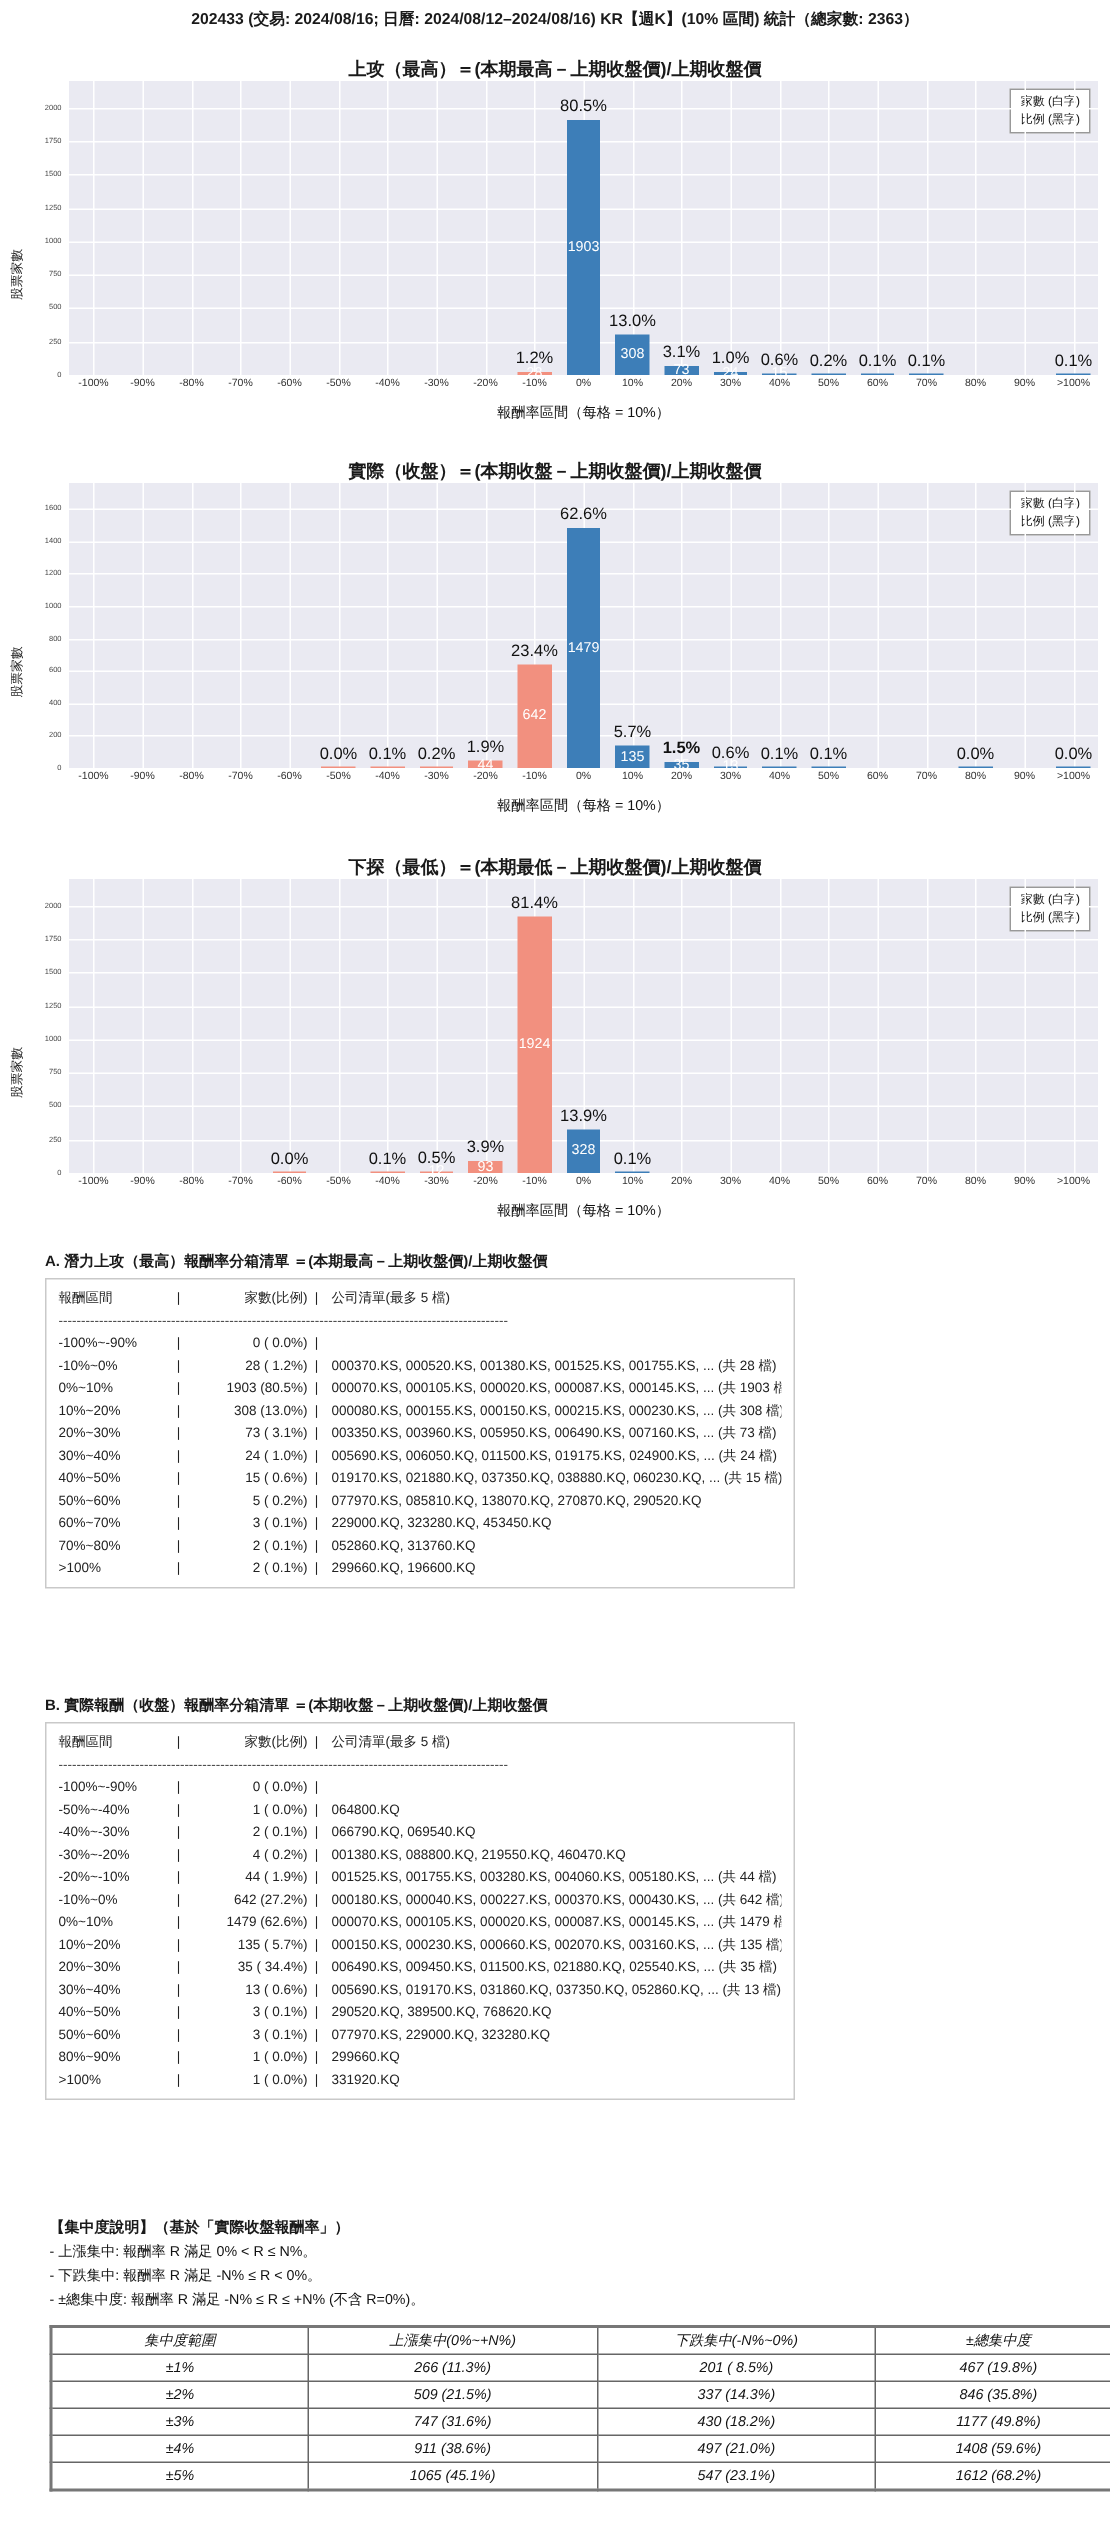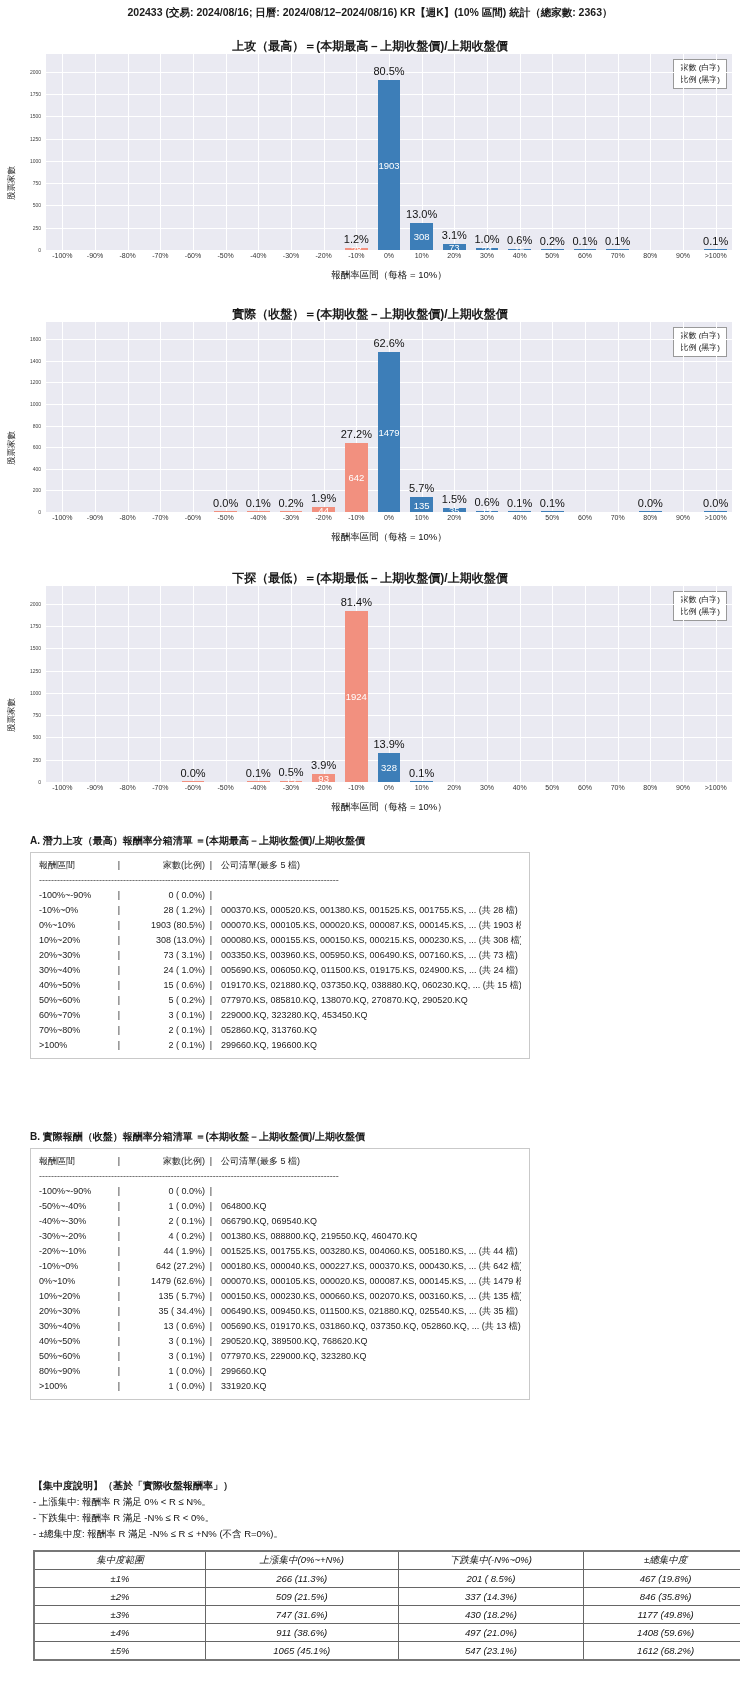--- a/index.html
+++ b/index.html
@@ -190,33 +190,33 @@
         <div class="grid-v" style="left: 245px;"></div>
         <div class="bar" style="left: 233.567px; width: 22.8667px; height: 1px; background: rgb(242, 144, 127);"></div>
         <div class="pct" style="left: 245px; bottom: 3.43182px;">0.2%</div>
         <div class="grid-v" style="left: 277.667px;"></div>
         <div class="bar" style="left: 266.233px; width: 22.8667px; height: 4.75px; background: rgb(242, 144, 127);"></div>
         <div class="cnt" style="left: 277.667px; bottom: 2.375px;">44</div>
         <div class="pct" style="left: 277.667px; bottom: 7.75px;">1.9%</div>
         <div class="grid-v" style="left: 310.333px;"></div>
         <div class="bar" style="left: 298.9px; width: 22.8667px; height: 69.3068px; background: rgb(242, 144, 127);"></div>
         <div class="cnt" style="left: 310.333px; bottom: 34.6534px;">642</div>
-        <div class="pct" style="left: 310.333px; bottom: 72.3068px;">27.2%</div>
+        <div class="pct" style="left: 310.333px; bottom: 72.3068px;">23.4%</div>
         <div class="grid-v" style="left: 343px;"></div>
         <div class="bar" style="left: 331.567px; width: 22.8667px; height: 159.665px; background: rgb(61, 126, 184);"></div>
         <div class="cnt" style="left: 343px; bottom: 79.8324px;">1479</div>
         <div class="pct" style="left: 343px; bottom: 162.665px;">62.6%</div>
         <div class="grid-v" style="left: 375.667px;"></div>
         <div class="bar" style="left: 364.233px; width: 22.8667px; height: 14.5739px; background: rgb(61, 126, 184);"></div>
         <div class="cnt" style="left: 375.667px; bottom: 7.28693px;">135</div>
         <div class="pct" style="left: 375.667px; bottom: 17.5739px;">5.7%</div>
         <div class="grid-v" style="left: 408.333px;"></div>
         <div class="bar" style="left: 396.9px; width: 22.8667px; height: 3.77841px; background: rgb(61, 126, 184);"></div>
         <div class="cnt" style="left: 408.333px; bottom: 1.8892px;">35</div>
-        <div class="pct" style="left: 408.333px; bottom: 6.77841px;">1.5%</div>
+        <div class="pct" style="left: 408.333px; bottom: 6.77841px; font-weight: bold;">1.5%</div>
         <div class="grid-v" style="left: 441px;"></div>
         <div class="bar" style="left: 429.567px; width: 22.8667px; height: 1.40341px; background: rgb(61, 126, 184);"></div>
         <div class="cnt" style="left: 441px; bottom: 0.701705px;">13</div>
         <div class="pct" style="left: 441px; bottom: 4.40341px;">0.6%</div>
         <div class="grid-v" style="left: 473.667px;"></div>
         <div class="bar" style="left: 462.233px; width: 22.8667px; height: 1px; background: rgb(61, 126, 184);"></div>
         <div class="pct" style="left: 473.667px; bottom: 3.32386px;">0.1%</div>
         <div class="grid-v" style="left: 506.333px;"></div>
         <div class="bar" style="left: 494.9px; width: 22.8667px; height: 1px; background: rgb(61, 126, 184);"></div>
         <div class="pct" style="left: 506.333px; bottom: 3.32386px;">0.1%</div>

